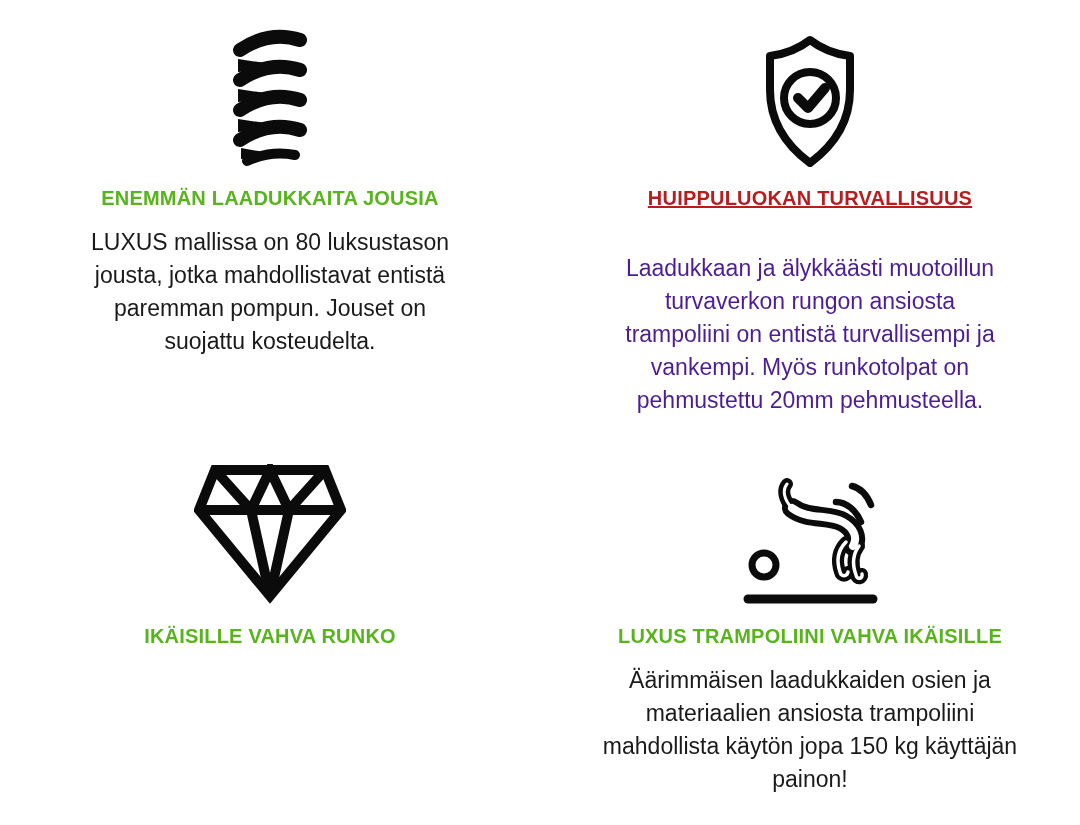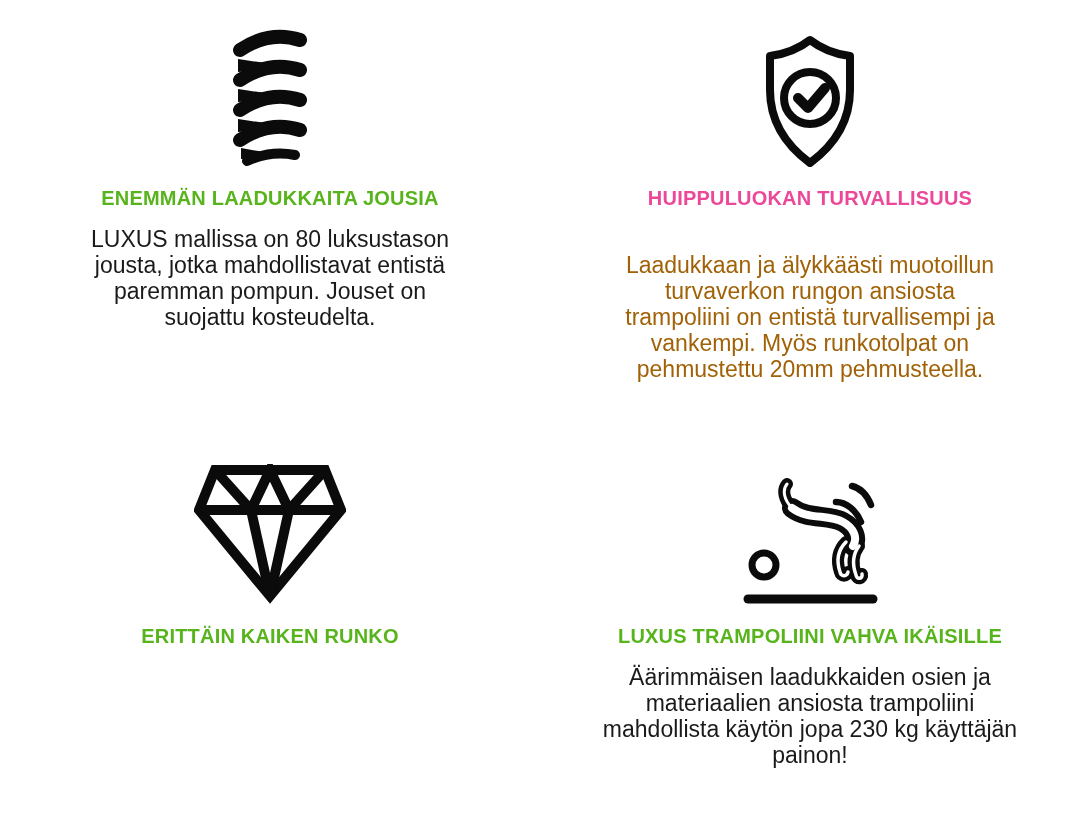--- a/index.html
+++ b/index.html
@@ -31,21 +31,21 @@
     font-size: 20px;
     line-height: 20px;
     font-weight: bold;
     letter-spacing: 0.2px;
     color: #58b41c;
   }
   .row2 .feature-heading { margin-top: 22px; }
   .feature-body {
     margin: 18px 0 0 0;
     font-size: 23px;
-    line-height: 26px;
+    line-height: 33px;
     color: #1a1a1a;
     white-space: pre-line;
     max-width: 490px;
   }
   svg { display: block; }
 </style>
 </head>
 <body>
 
 <div class="page" style="background: rgb(255, 255, 255);">
@@ -76,41 +76,41 @@
   </section>
 
   <section class="feature row1">
     <div class="icon-wrap">
       <svg width="102" height="133" viewBox="0 0 102 133" fill="none">
         <path d="M51,5 C42,12 27,19 11,21 L11,55 C11,87 28,111 51,128 C74,111 91,87 91,55 L91,21 C75,19 60,12 51,5 Z" stroke="#0b0b0b" stroke-width="8" stroke-linejoin="round"></path>
         <circle cx="51" cy="63" r="26" stroke="#0b0b0b" stroke-width="8"></circle>
         <path d="M39,63 L49,73 L66,53" stroke="#0b0b0b" stroke-width="10" stroke-linecap="round" stroke-linejoin="round"></path>
       </svg>
     </div>
-    <h3 class="feature-heading" style="color: #ec4899;">HUIPPULUOKAN TURVALLISUUS</h3>
-    <p class="feature-body" style="color: #a16207; margin-top: 44px;">Laadukkaan ja älykkäästi muotoillun
+    <h3 class="feature-heading" style="color: #b91c1c; text-decoration: underline;">HUIPPULUOKAN TURVALLISUUS</h3>
+    <p class="feature-body" style="color: #4c1d95; margin-top: 44px;">Laadukkaan ja älykkäästi muotoillun
 turvaverkon rungon ansiosta
 trampoliini on entistä turvallisempi ja
 vankempi. Myös runkotolpat on
 pehmustettu 20mm pehmusteella.</p>
   </section>
 
   <section class="feature row2">
     <div class="icon-wrap">
       <svg width="152" height="140" viewBox="0 0 152 140" fill="none">
         <g stroke="#0b0b0b" stroke-width="10" stroke-linejoin="miter">
           <path d="M21,6 L131,6 L147,46 L76,132 L5,46 Z"></path>
           <path d="M5,46 L147,46"></path>
           <path d="M21,6 L57,46 L76,6 L95,46 L131,6"></path>
           <path d="M57,46 L76,132"></path>
           <path d="M95,46 L76,132"></path>
         </g>
       </svg>
     </div>
-    <h3 class="feature-heading" style="color: rgb(88, 180, 28);">ERITTÄIN KAIKEN RUNKO</h3>
+    <h3 class="feature-heading" style="color: rgb(88, 180, 28);">IKÄISILLE VAHVA RUNKO</h3>
   </section>
 
   <section class="feature row2">
     <div class="icon-wrap">
       <svg width="140" height="126" viewBox="0 0 140 126" fill="none">
 
         <path d="M8,121 L133,121" stroke="#0b0b0b" stroke-width="9" stroke-linecap="round"></path>
 
         <circle cx="24" cy="87" r="12" stroke="#0b0b0b" stroke-width="7"></circle>
 
@@ -128,17 +128,17 @@
           <path d="M52,30 C44,22 42,12 47,6" stroke-width="3"></path>
           <path d="M52,30 C68,42 88,36 103,44 C114,50 118,60 113,68" stroke-width="8"></path>
           <path d="M106,64 C98,72 96,82 100,94 C101,99 107,99 108,94" stroke-width="3.5"></path>
           <path d="M119,68 C113,76 112,86 116,97 C117,102 123,101 122,96" stroke-width="3.5"></path>
         </g>
       </svg>
     </div>
     <h3 class="feature-heading" style="color: rgb(88, 180, 28);">LUXUS TRAMPOLIINI VAHVA IKÄISILLE</h3>
     <p class="feature-body" style="color: rgb(26, 26, 26);">Äärimmäisen laadukkaiden osien ja
 materiaalien ansiosta trampoliini
-mahdollista käytön jopa 230 kg käyttäjän
+mahdollista käytön jopa 150 kg käyttäjän
 painon!</p>
   </section>
 
 </div>
 
 </body></html>

